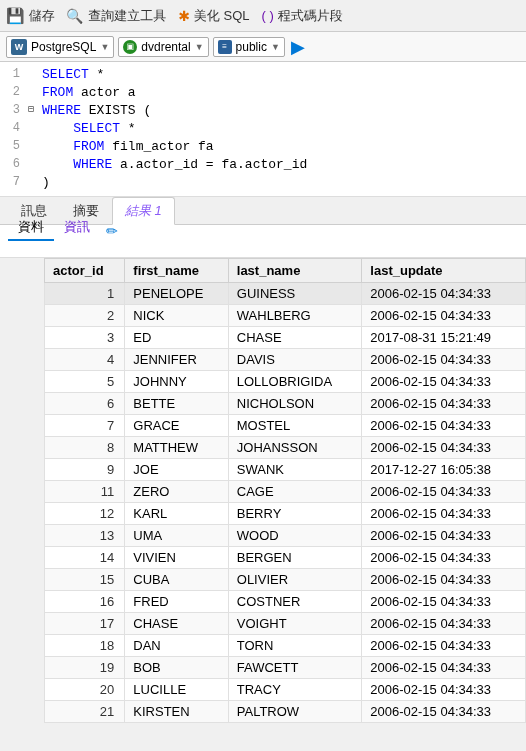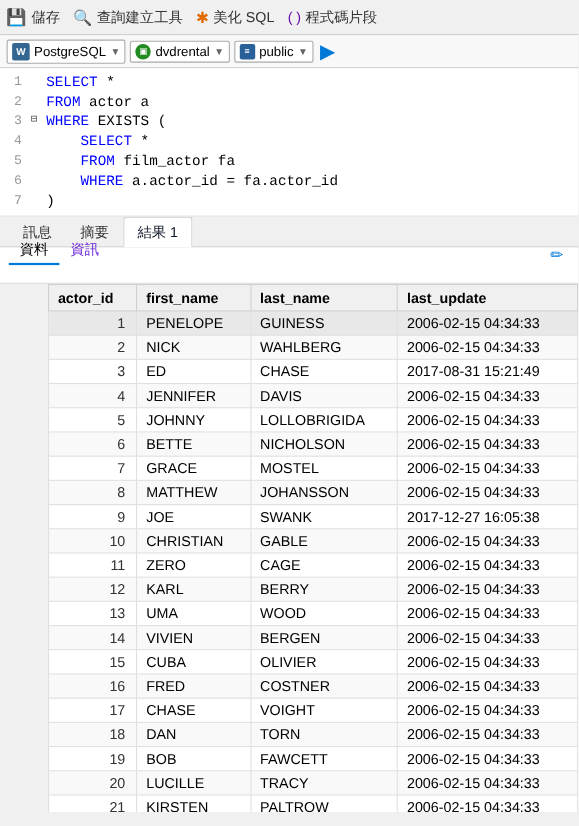--- a/index.html
+++ b/index.html
@@ -103,33 +103,33 @@
       border-bottom: none;
       border-radius: 3px 3px 0 0;
       background: transparent;
       color: #333;
     }
     .tab.active {
       background: white;
       border-color: #ccc;
       border-bottom: 1px solid white;
       margin-bottom: -1px;
-      color: #0f172a;
+      color: #8b5cf6;
       font-weight: 500;
+      font-style: italic;
     }
 
     
     .subtabs-row {
       display: flex;
       background: white;
       border-bottom: 1px solid #ddd;
       padding: 16px 8px;
       height: 26px;
       align-items: flex-end;
-      justify-content: space-between;
     }
     .subtabs-left { display: flex; }
     .subtab {
       padding: 3px 10px;
       font-size: 13px;
       cursor: pointer;
       border-bottom: 2px solid transparent;
       color: #6d28d9;
     }
     .subtab.active {
@@ -319,26 +319,20 @@
           <td>JOHANSSON</td>
           <td>2006-02-15 04:34:33</td>
         </tr>
         <tr>
           <td class="col-id">9</td>
           <td>JOE</td>
           <td>SWANK</td>
           <td>2017-12-27 16:05:38</td>
         </tr>
         <tr>
-          <td class="col-id">10</td>
-          <td>CHRISTIAN</td>
-          <td>GABLE</td>
-          <td>2006-02-15 04:34:33</td>
-        </tr>
-        <tr>
           <td class="col-id">11</td>
           <td>ZERO</td>
           <td>CAGE</td>
           <td>2006-02-15 04:34:33</td>
         </tr>
         <tr>
           <td class="col-id">12</td>
           <td>KARL</td>
           <td>BERRY</td>
           <td>2006-02-15 04:34:33</td>

